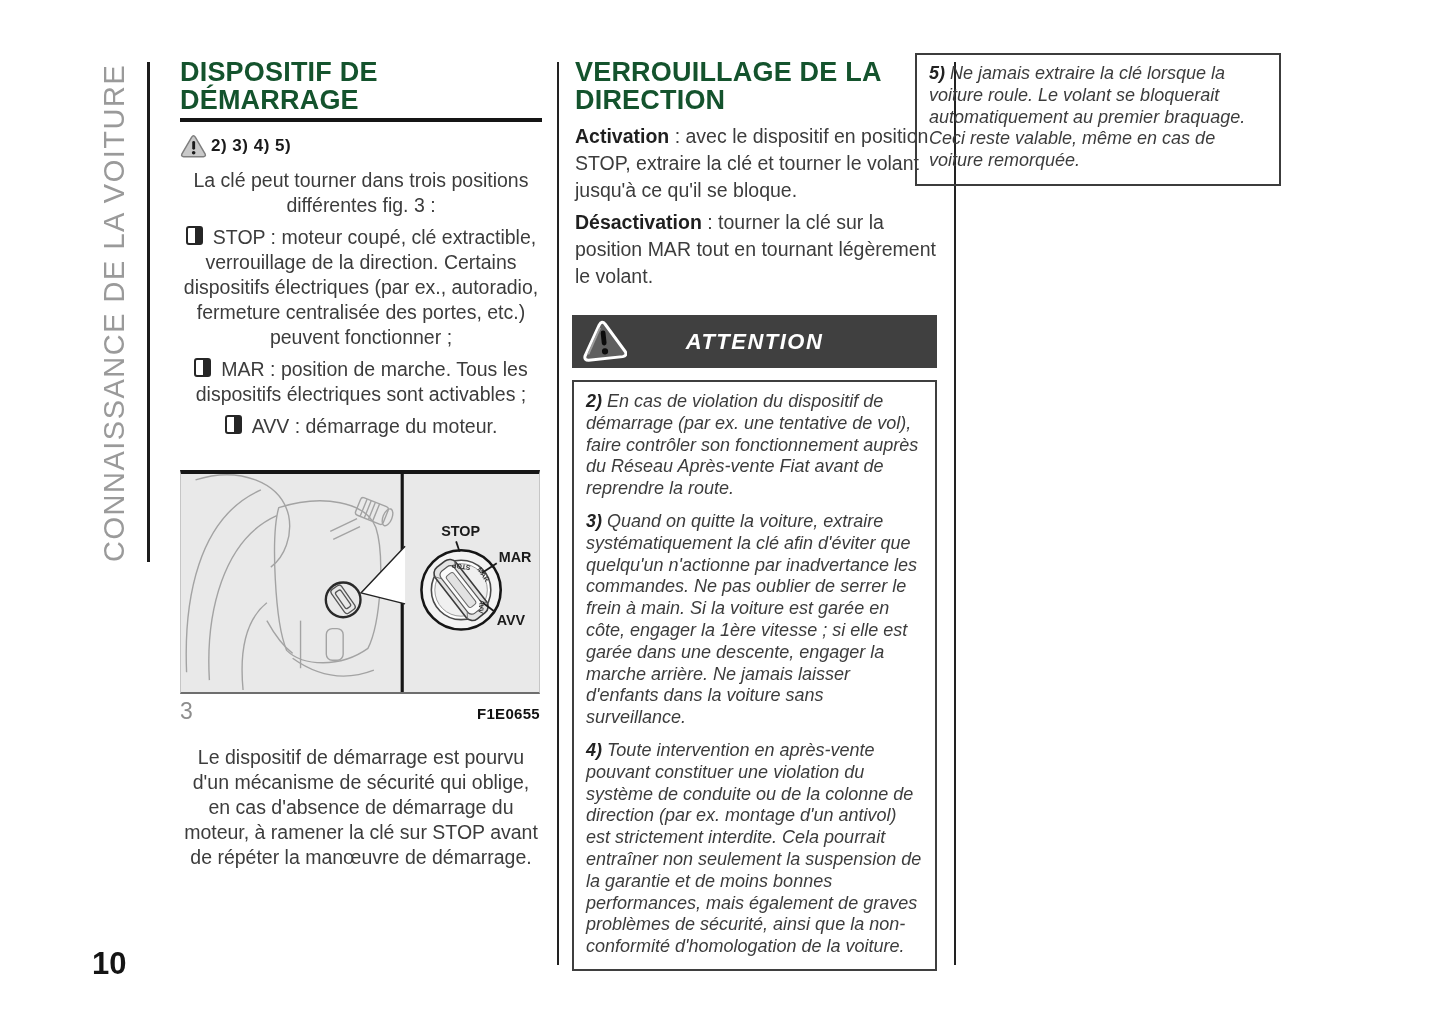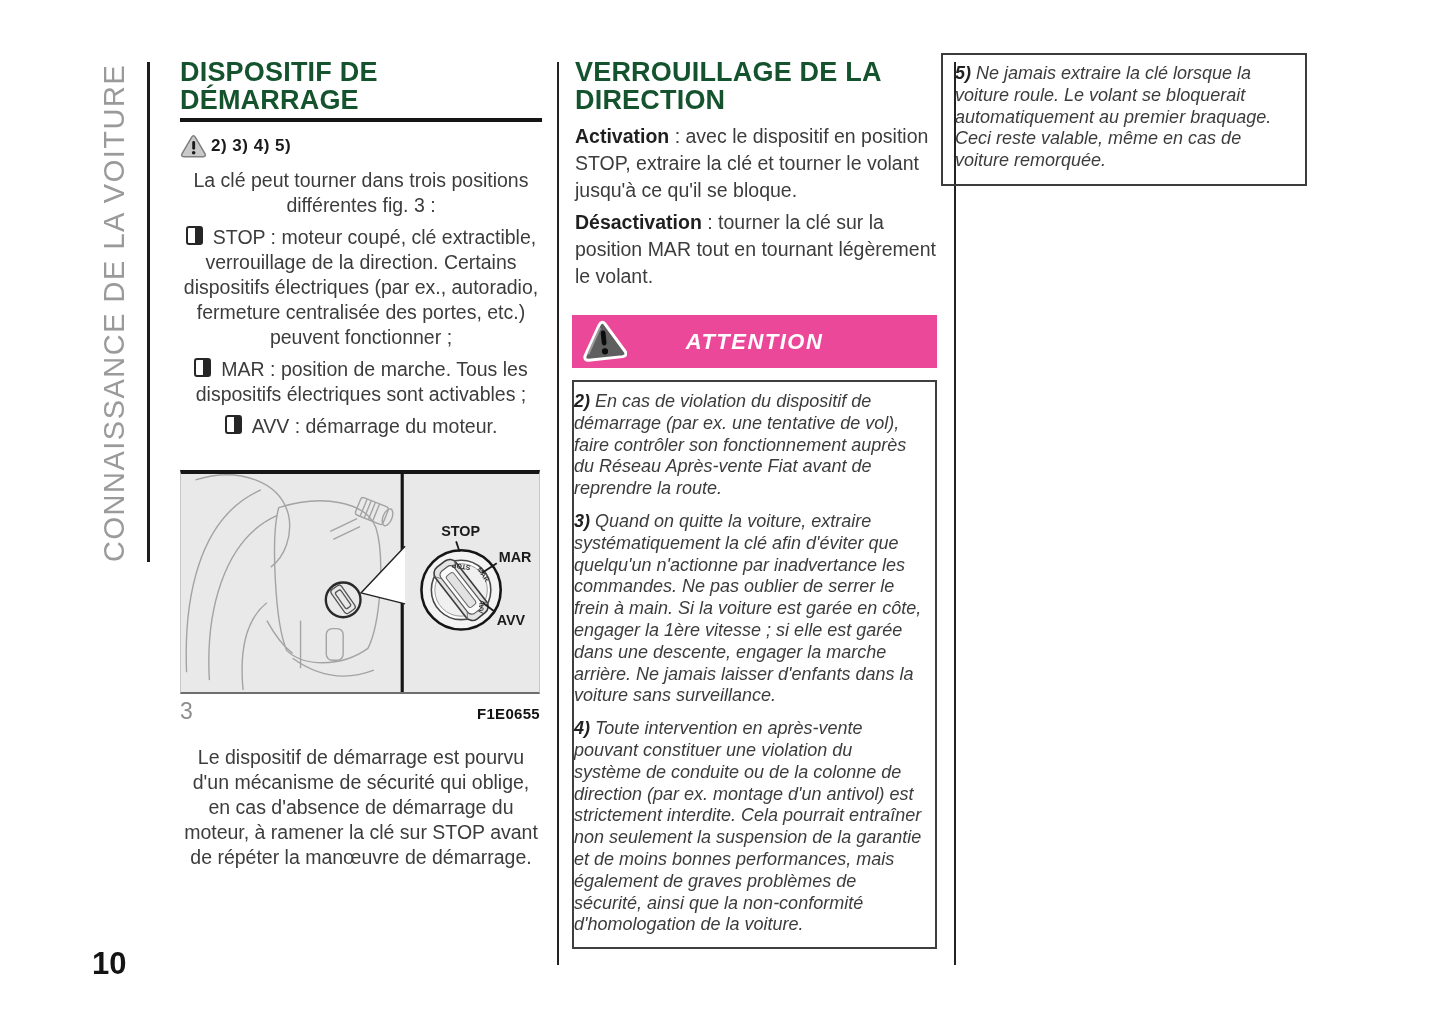--- a/index.html
+++ b/index.html
@@ -64,38 +64,38 @@
   .outro{position:absolute;left:0;top:687px;width:362px;}
 
   
   .para{margin:0;font-size:19.5px;line-height:27px;color:#3c3c3c;}
   .para1{margin-top:9px;}
   .para2{margin-top:5px;}
   .lead{font-weight:bold;color:#1f1f1f;}
 
   .attention-banner{
     position:absolute;left:-3px;top:257px;width:365px;height:53px;
-    background:#ec4899;display:flex;align-items:center;justify-content:center;
+    background:#404040;display:flex;align-items:center;justify-content:center;
   }
   .attention-banner svg{position:absolute;left:9px;top:5px;}
   .attention-label{
     font-size:22px;font-weight:bold;font-style:italic;color:#ffffff;letter-spacing:1.5px;
   }
 
   .warn-box{
     position:absolute;left:-3px;top:322px;width:365px;box-sizing:border-box;
-    border:2px solid #3f3f3f;padding:9px 12px 11px 0;
+    border:2px solid #3f3f3f;padding:9px 12px 11px 12px;
   }
   .wp{margin:0;font-size:18px;font-style:italic;line-height:21.8px;color:#3c3c3c;}
   .wp + .wp{margin-top:11px;}
   .wp b{color:#222;}
 
   
   .col3-box{
-    position:absolute;left:941px;top:53px;width:366px;box-sizing:border-box;
+    position:absolute;left:915px;top:53px;width:366px;box-sizing:border-box;
     border:2px solid #3c3c3c;padding:8px 12px 12px 12px;
   }
 </style>
 </head>
 <body>
 
 <div class="page">
 
   <div class="sidebar-label">CONNAISSANCE DE LA VOITURE</div>
   <div class="sidebar-rule"></div>

